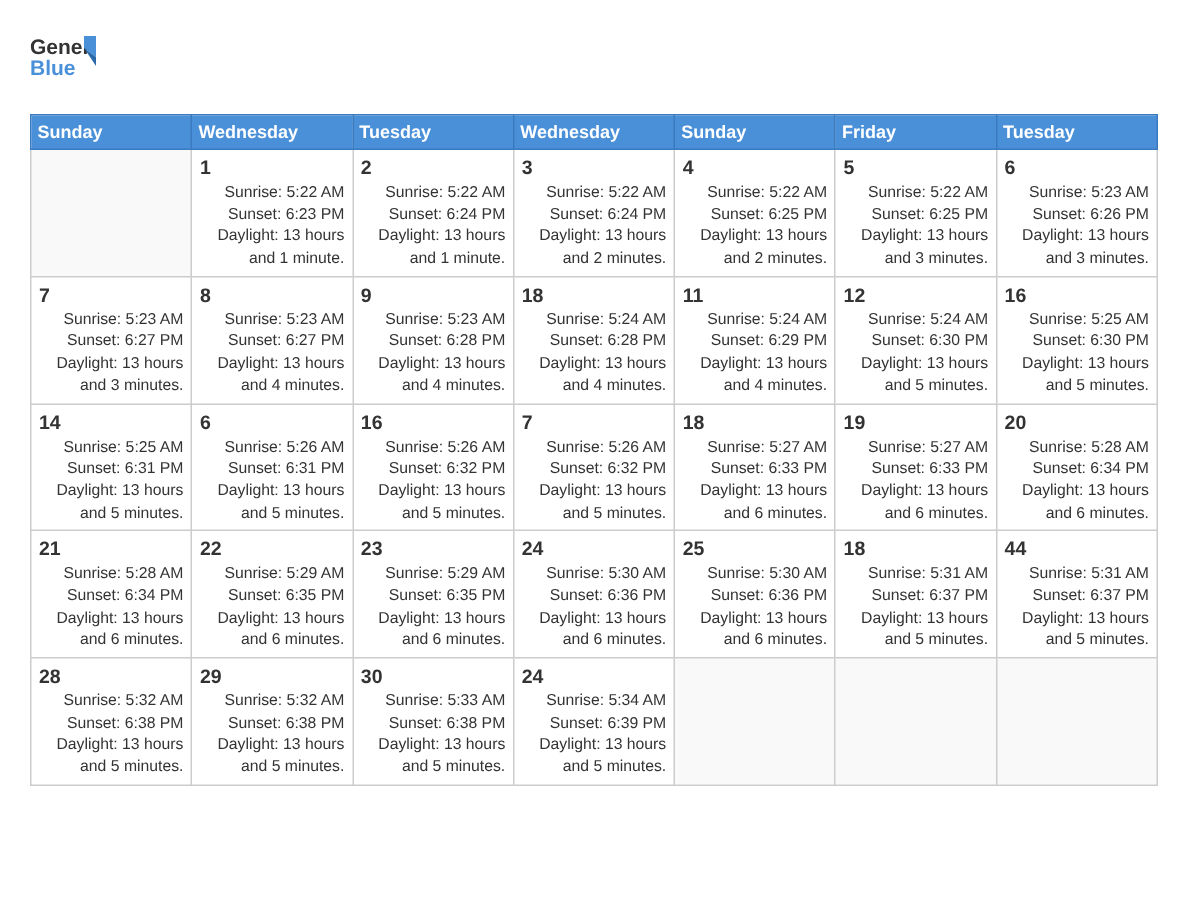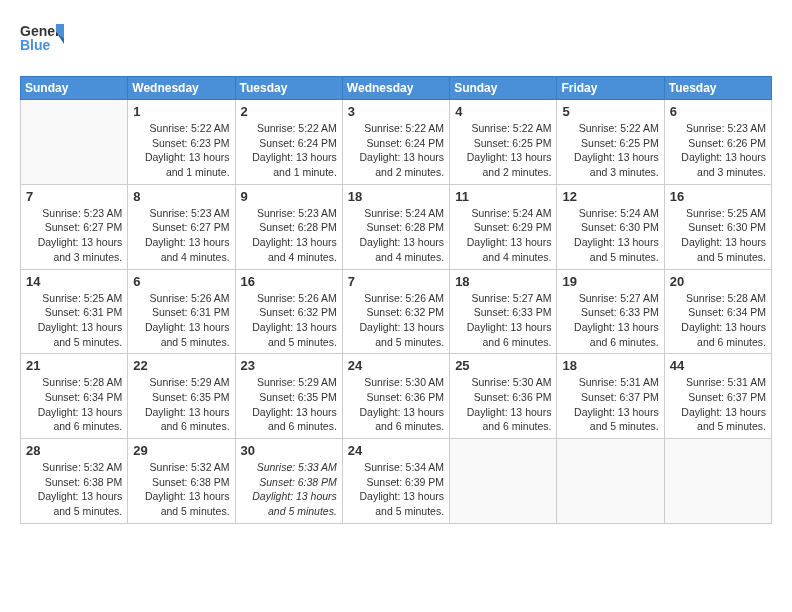--- a/index.html
+++ b/index.html
@@ -309,21 +309,21 @@
         </td>
         <td>
           <span class="day-num">29</span>
           <div class="day-info" style="white-space: pre-line;">Sunrise: 5:32 AM
 Sunset: 6:38 PM
 Daylight: 13 hours
 and 5 minutes.</div>
         </td>
         <td>
           <span class="day-num">30</span>
-          <div class="day-info" style="white-space: pre-line; font-style: italic;">Sunrise: 5:33 AM
+          <div class="day-info" style="white-space: pre-line;">Sunrise: 5:33 AM
 Sunset: 6:38 PM
 Daylight: 13 hours
 and 5 minutes.</div>
         </td>
         <td>
           <span class="day-num">24</span>
           <div class="day-info" style="white-space: pre-line;">Sunrise: 5:34 AM
 Sunset: 6:39 PM
 Daylight: 13 hours
 and 5 minutes.</div>

